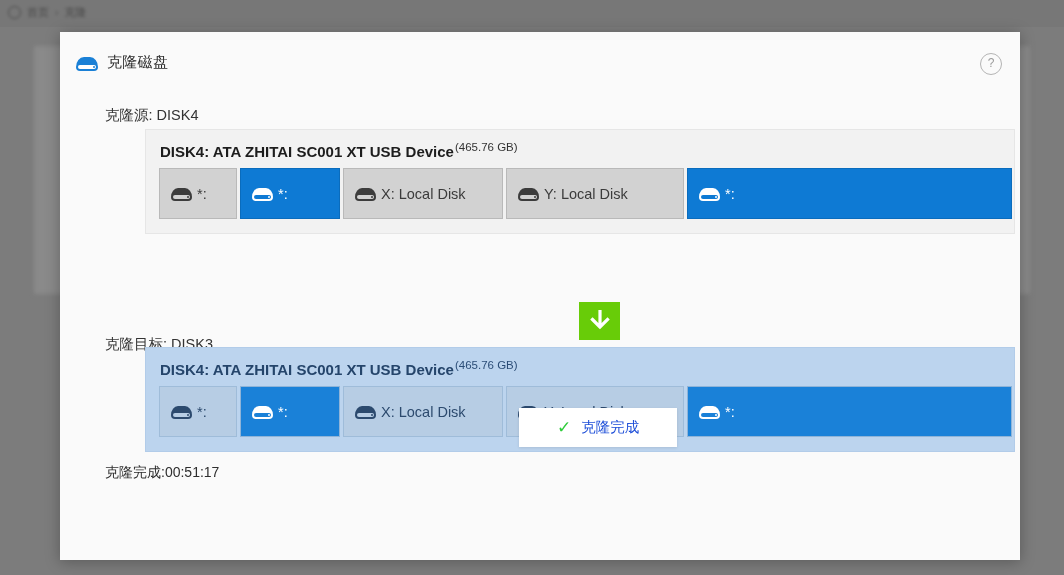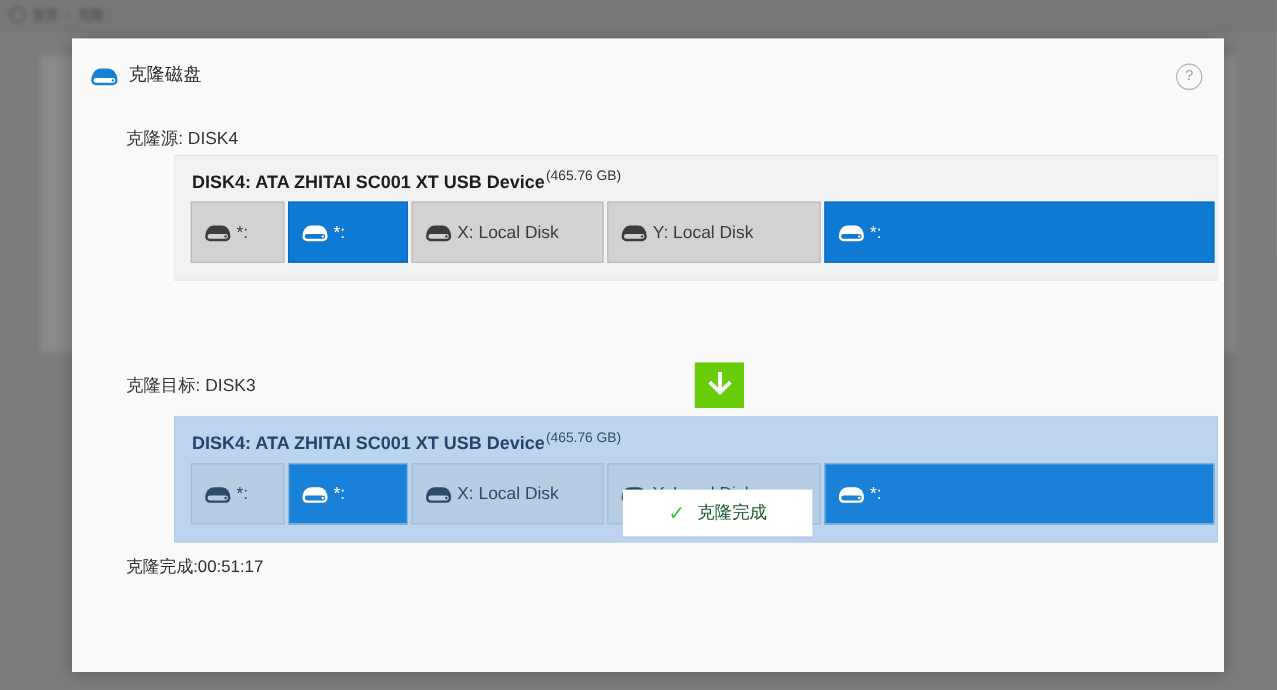--- a/index.html
+++ b/index.html
@@ -102,21 +102,21 @@
     user-select: none;
   }
 
   .section-label {
     position: absolute;
     font-size: 14.5px;
     color: #333333;
     left: 45px;
   }
   #source-label { top: 74px; }
-  #target-label { top: 280px; }
+  #target-label { top: 303px; }
 
   
   .disk-card {
     position: absolute;
     left: 45px;
     width: 870px;
     box-sizing: border-box;
     border: 1px solid #e2e2e2;
     margin-left: 40px;
   }
@@ -271,21 +271,21 @@
     justify-content: center;
     gap: 10px;
     box-shadow: 0 1px 3px rgba(0,0,0,0.10);
   }
   #clone-complete-toast .check {
     color: #2ecc3a;
     font-size: 17px;
     line-height: 1;
   }
   #clone-complete-toast .msg {
-    color: #14532d;
+    color: #1d4ed8;
     font-size: 14.5px;
   }
 
   #elapsed-text {
     position: absolute;
     left: 45px; top: 432px;
     font-size: 14px;
     color: #2e2e2e;
   }
 

